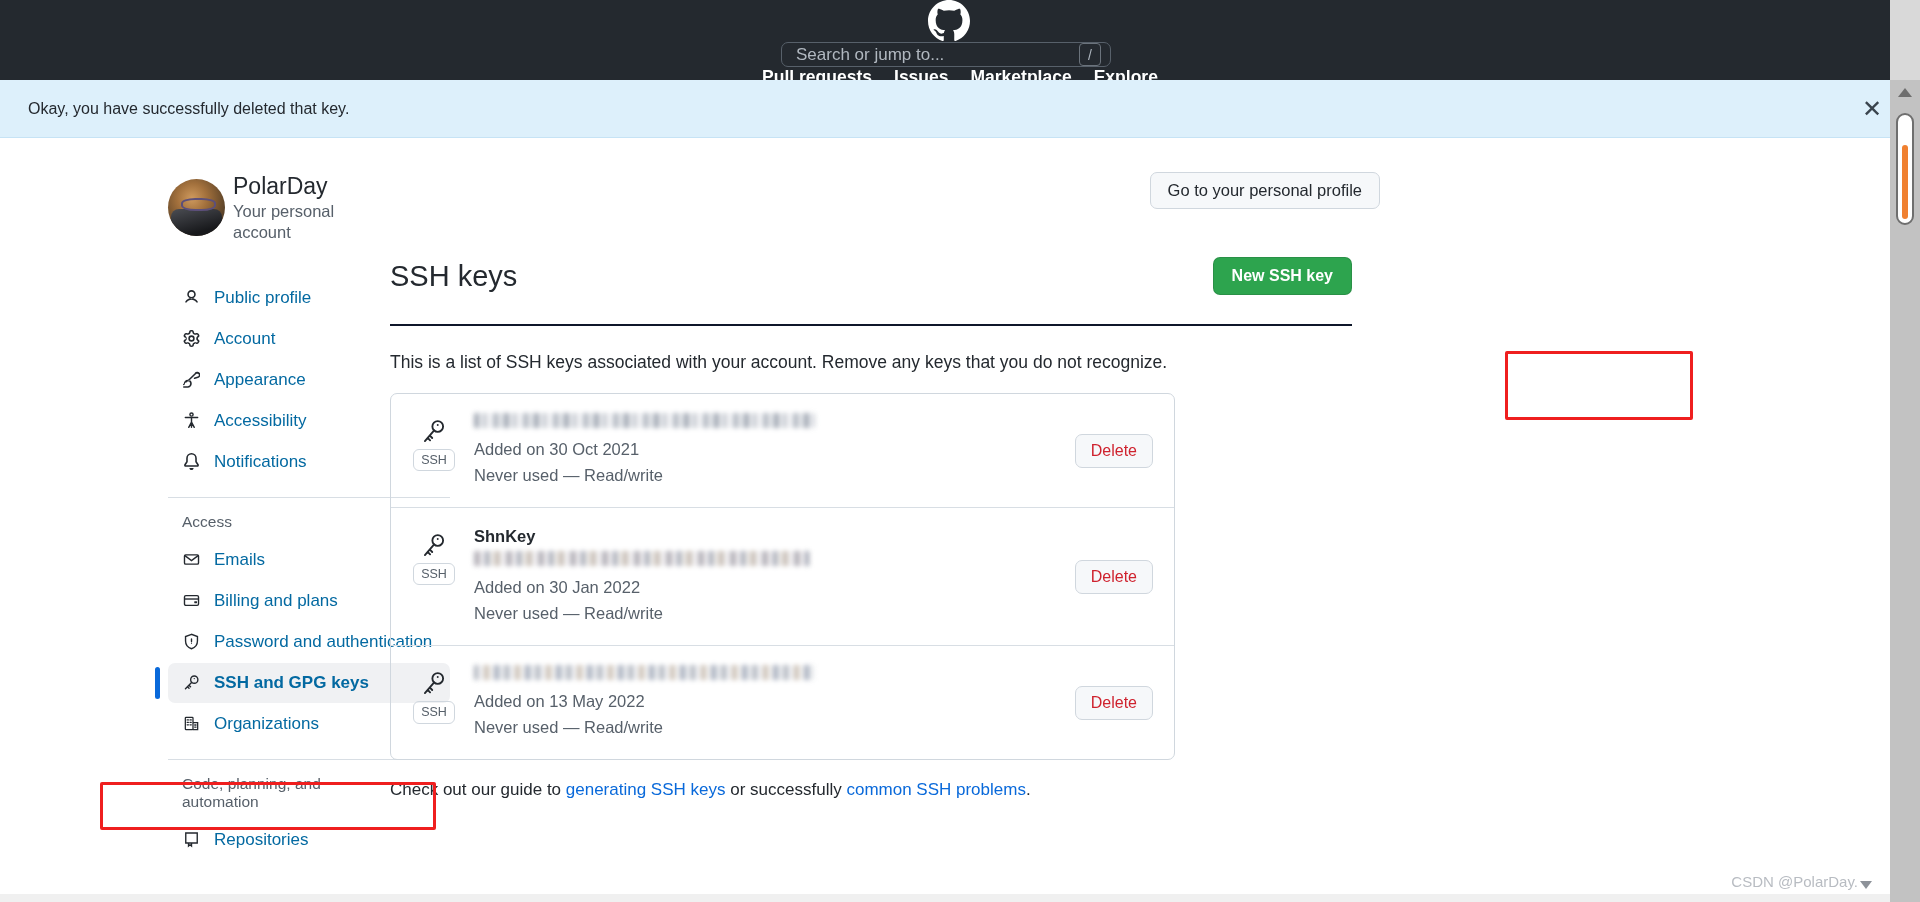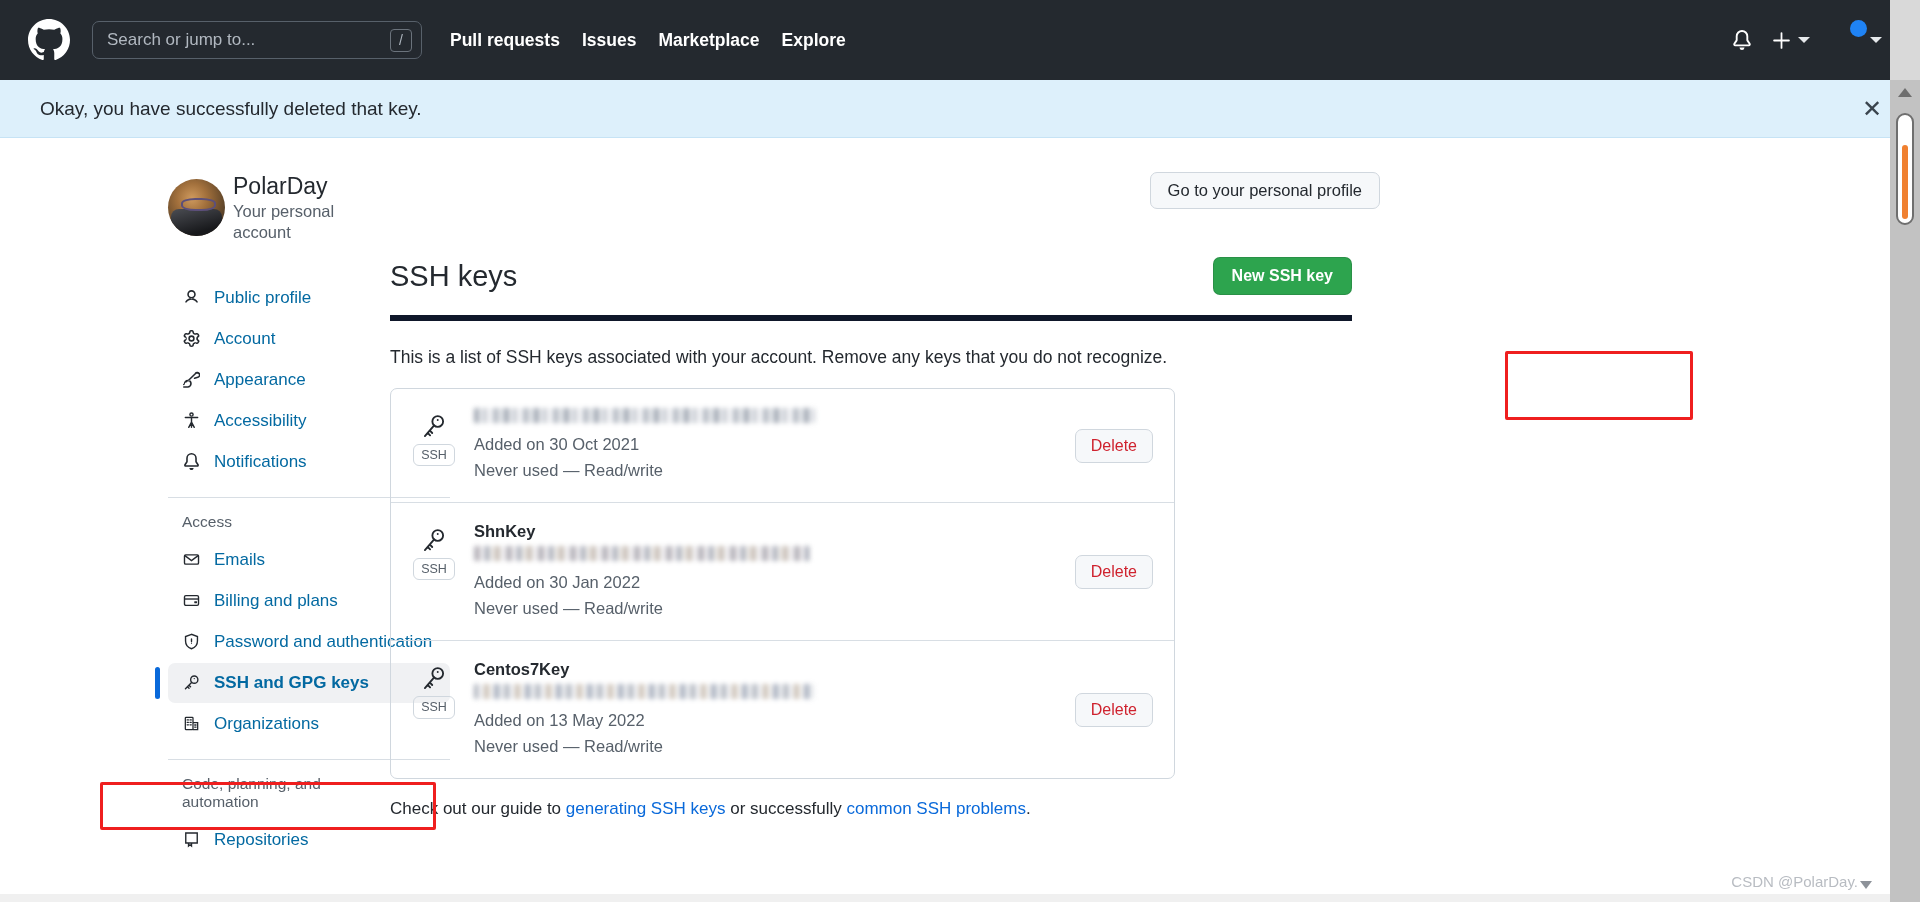--- a/index.html
+++ b/index.html
@@ -19,20 +19,21 @@
   }
 
   
   .app-header {
     height: 80px;
     background: #24292f;
     display: flex;
     align-items: center;
     padding: 0 28px;
     position: relative;
+    flex-direction: column;
   }
 
   .gh-logo {
     width: 42px;
     height: 42px;
     flex: 0 0 auto;
     color: #ffffff;
     margin-right: 22px;
   }
   .gh-logo svg { display: block; width: 100%; height: 100%; }
@@ -142,23 +143,22 @@
   .flash {
     background: #ddf0fb;
     border-bottom: 1px solid #c6e3f5;
     height: 58px;
     display: flex;
     align-items: center;
     padding: 0 28px;
     position: relative;
   }
   .flash-msg {
-    font-size: 19px;
-    color: #24292f;
-    margin-left: 12px;
+    font-size: 16px;
+    color: #24292f;
   }
   .flash-close {
     margin-left: auto;
     color: #3a444d;
     font-size: 24px;
     line-height: 1;
     cursor: pointer;
     padding: 4px 10px;
     font-family: "DejaVu Sans", sans-serif;
   }
@@ -318,22 +318,22 @@
     font-size: 16.5px;
     color: #24292f;
     cursor: pointer;
     font-family: inherit;
     white-space: nowrap;
   }
 
   .section-head {
     display: flex;
     align-items: center;
-    border-bottom: 6px solid #0f172a;
-    padding-bottom: 20px;
+    border-bottom: 2px solid #0f172a;
+    padding-bottom: 29px;
     margin-bottom: 26px;
     width: 962px;
     position: relative;
   }
   .section-title {
     font-size: 29px;
     font-weight: normal;
     color: #24292f;
     line-height: 1.2;
   }
@@ -799,21 +799,20 @@
           <span>
             <svg width="26" height="26" viewBox="0 0 16 16" fill="none" stroke="currentColor" stroke-width="1.15">
               <circle cx="10.3" cy="4.6" r="3.3"></circle>
               <circle cx="10.3" cy="3.7" r="0.6" fill="currentColor" stroke="none"></circle>
               <path d="M8.1 7 2.4 13.6M4.1 11.6l1.5 1.5M5.5 10.2l1.4 1.5" stroke-linecap="round"></path>
             </svg>
           </span>
           <span class="ssh-tag">SSH</span>
         </div>
         <div class="key-info">
-          <div class="key-title">Centos7Key</div>
           <div class="key-fingerprint fp-3"></div>
           <div class="key-meta">Added on 13 May 2022</div>
           <div class="key-meta">Never used — Read/write</div>
         </div>
         <button class="btn-delete">Delete</button>
       </div>
 
     </div>
 
     <p class="footer-note"><span>Check out our guide to </span><a href="#">generating SSH keys</a><span> or successfully </span><a href="#">common SSH problems</a><span>.</span></p>

